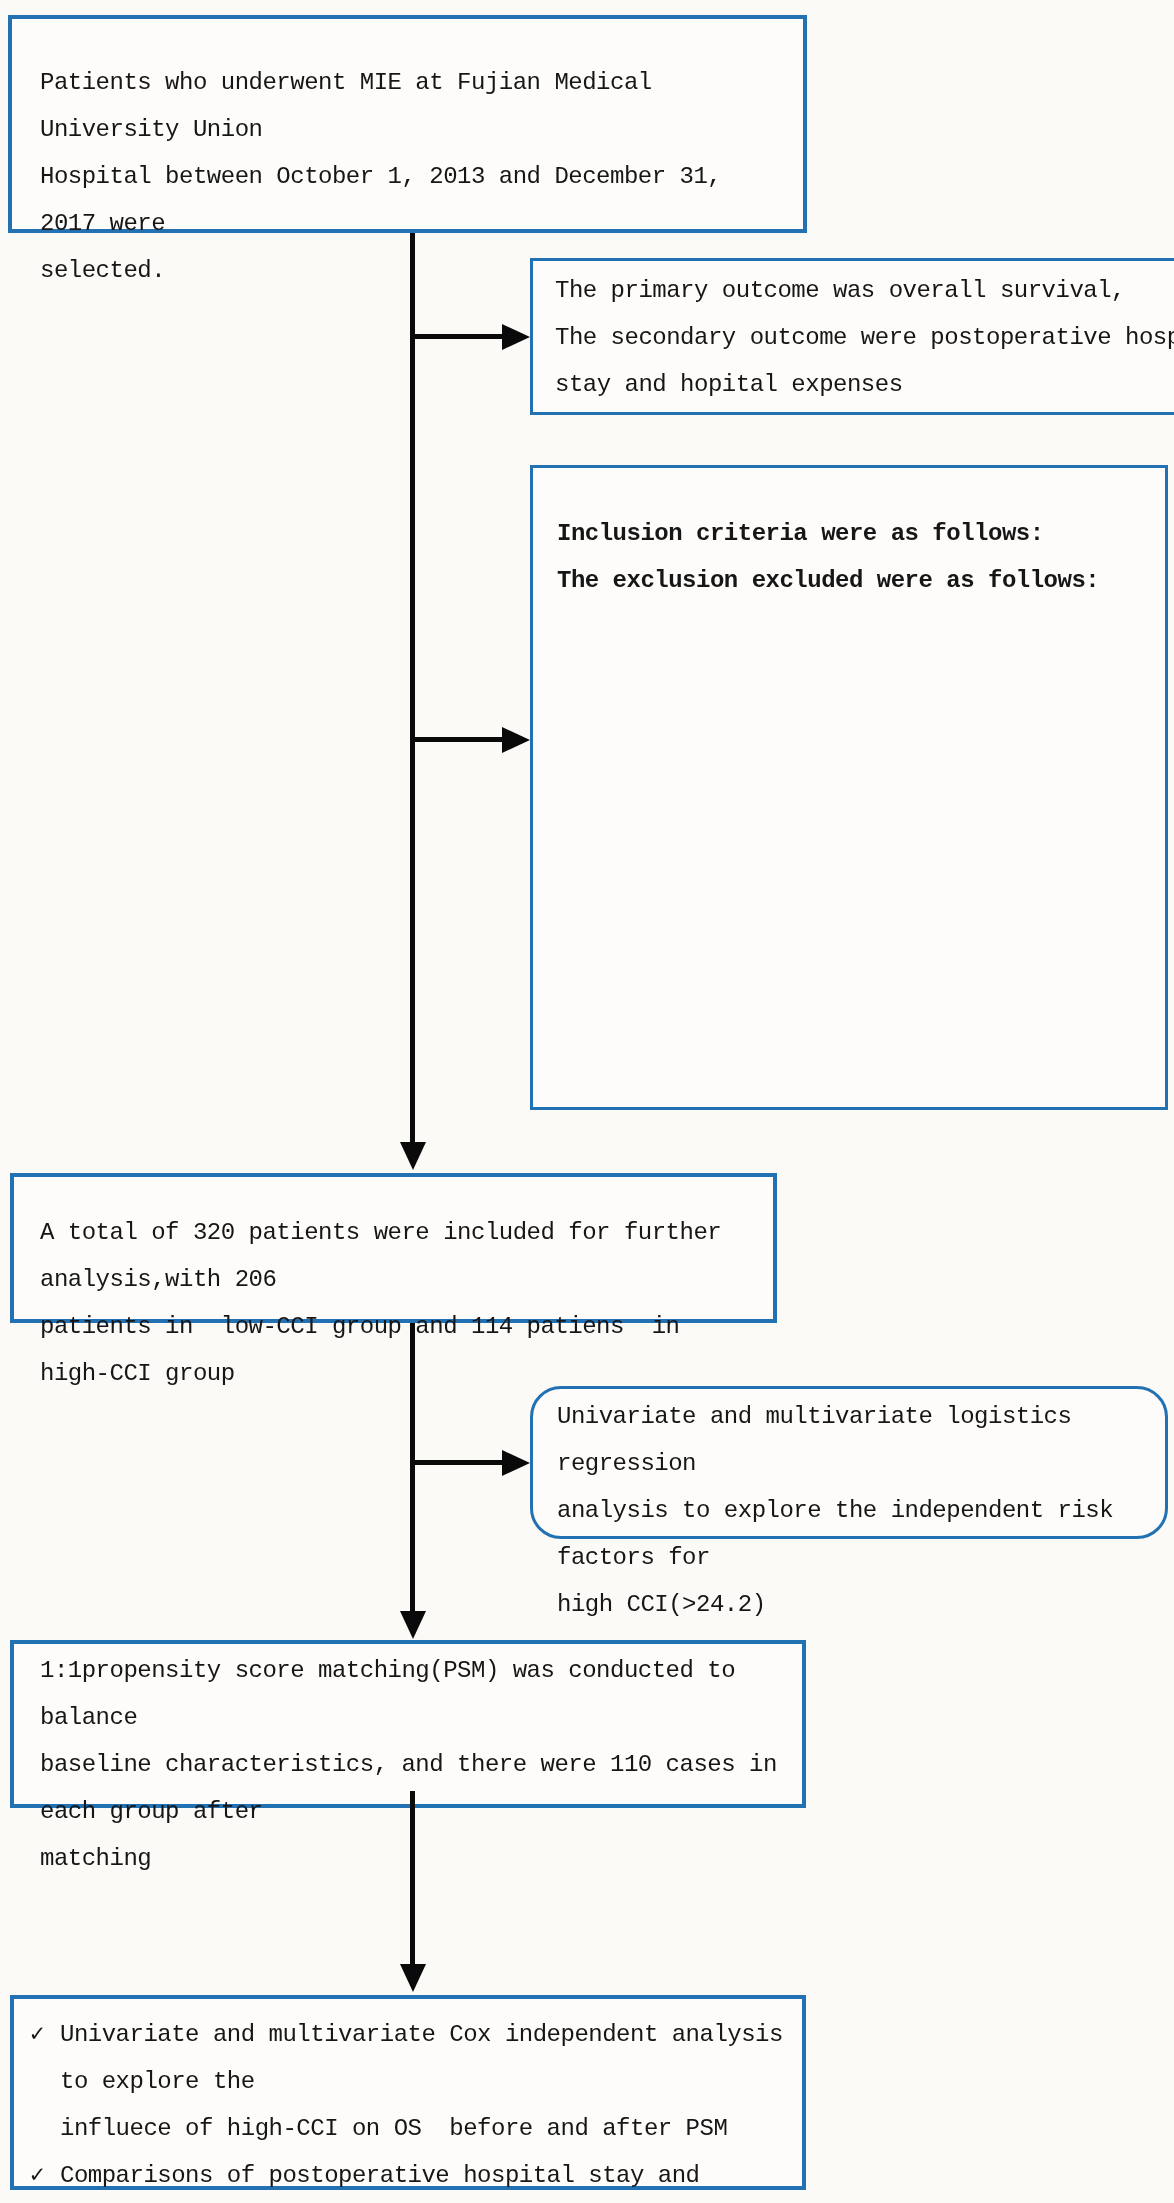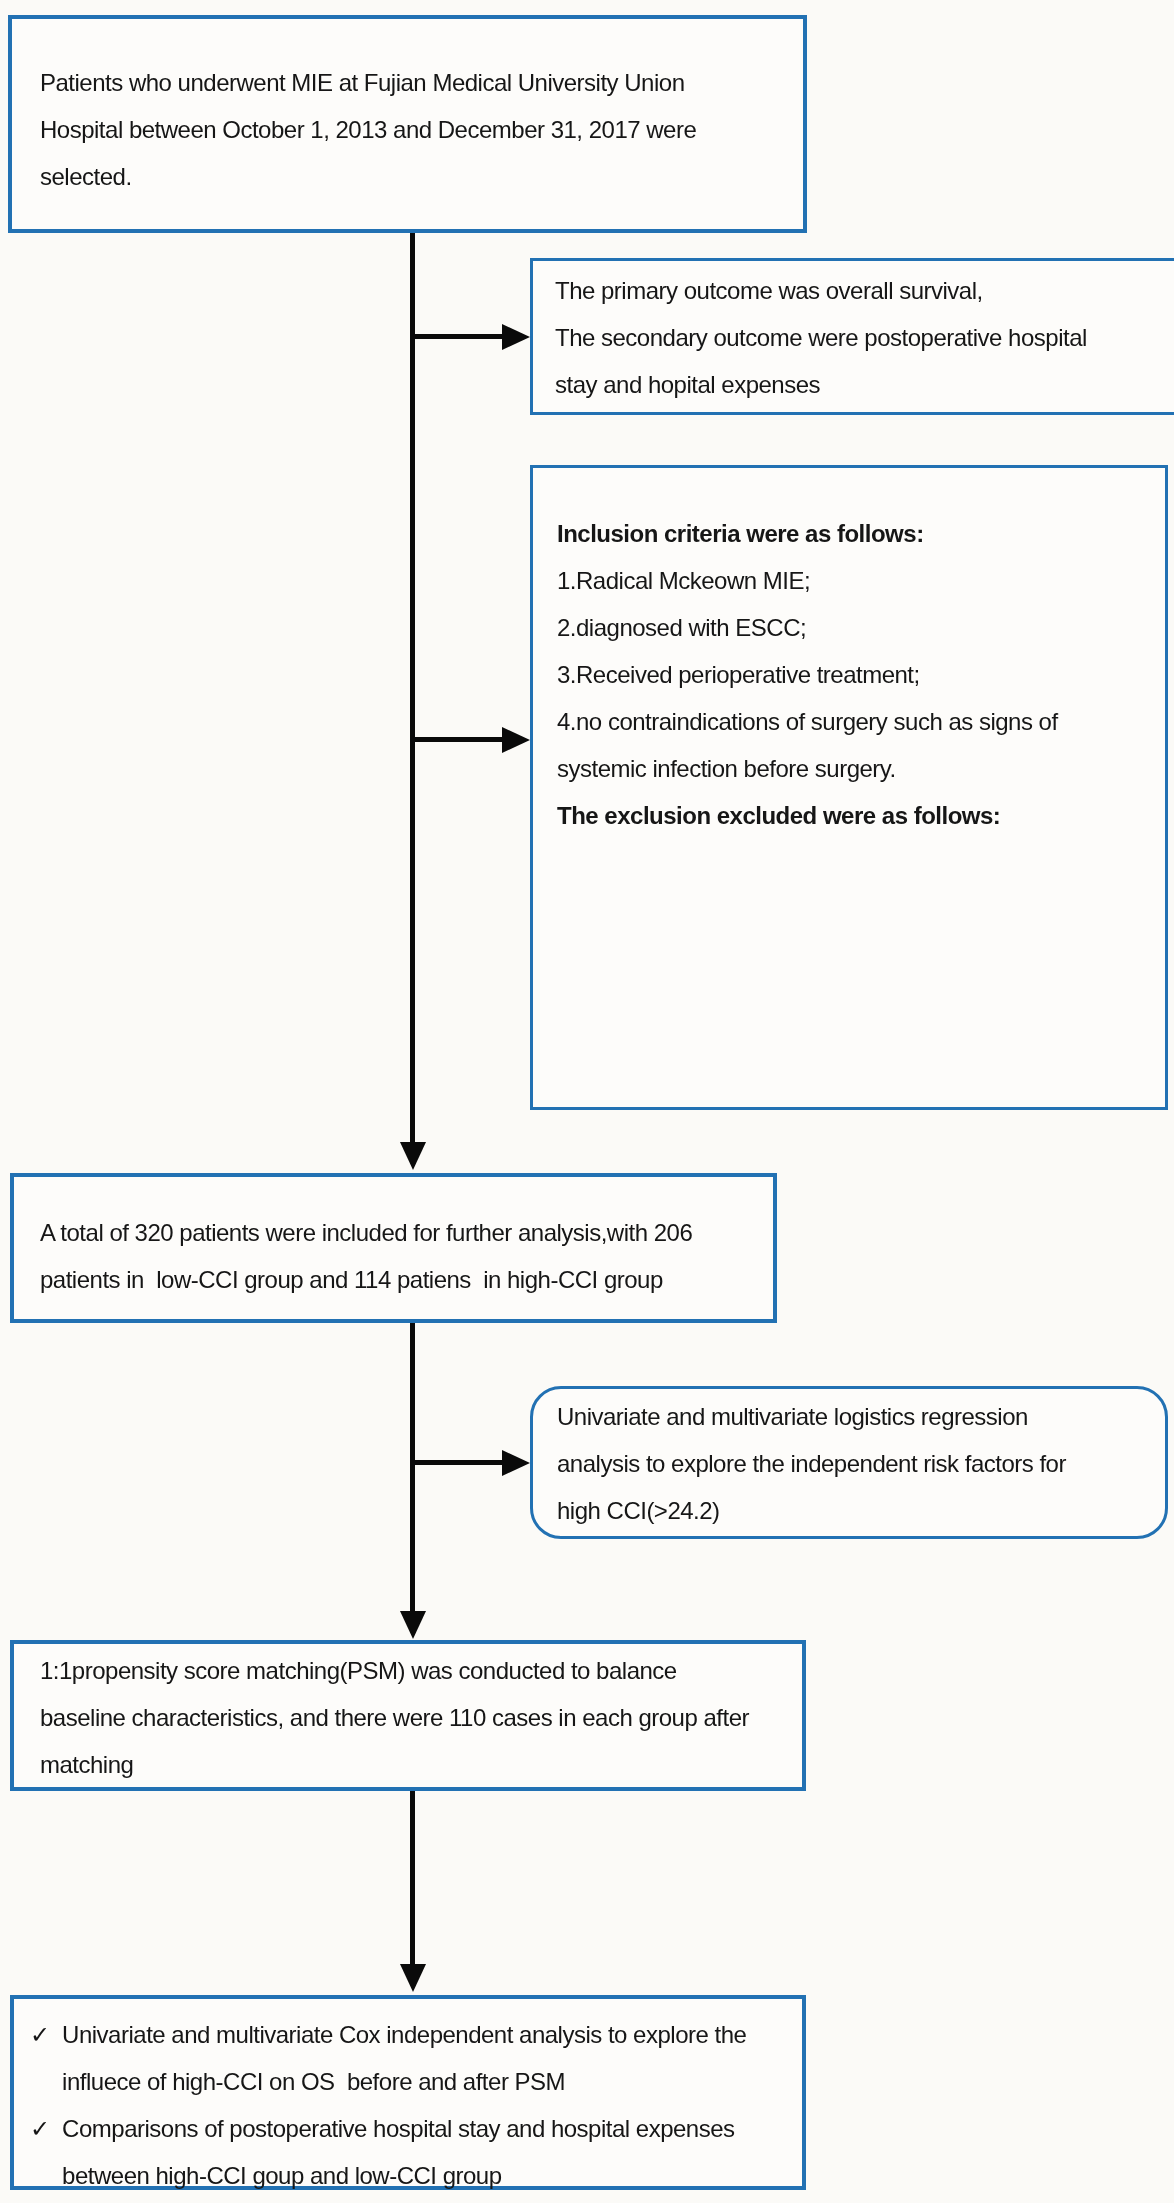--- a/index.html
+++ b/index.html
@@ -1,20 +1,20 @@
 <!DOCTYPE html>
 <html><head>
 <meta charset="utf-8">
 <style>
   html,body{margin:0;padding:0;background:#e8e8e8;}
   .canvas{
     position:relative;
     width:1174px;height:2203px;
     background:#fbfaf7;
-    font-family:Liberation Sans, sans-serif;
+    font-family:Liberation Mono, monospace;
     color:#161616;
     overflow:hidden;
   }
   .box{
     position:absolute;
     box-sizing:border-box;
     background:#fdfcfa;
     border:4px solid #2271b3;
   }
   .box.thin{border-width:3px;}
@@ -39,21 +39,21 @@
     border-top:13px solid transparent;
     border-bottom:13px solid transparent;
     border-left:28px solid #0a0a0a;
   }
   
   .b-selection{left:8px;top:15px;width:799px;height:218px;padding:40px 18px 0 28px;}
   .b-outcomes{left:530px;top:258px;width:764px;height:157px;padding:6px 12px 0 22px;}
   .b-criteria{left:530px;top:465px;width:638px;height:645px;padding:42px 12px 0 24px;}
   .b-cohort{left:10px;top:1173px;width:767px;height:150px;padding:32px 12px 0 26px;}
   .b-regression{left:530px;top:1386px;width:638px;height:153px;padding:4px 12px 0 24px;border-radius:31px;}
-  .b-psm{left:10px;top:1640px;width:796px;height:151px;padding:3px 12px 0 26px;}
+  .b-psm{left:10px;top:1640px;width:796px;height:168px;padding:3px 12px 0 26px;}
   .b-final{left:10px;top:1995px;width:796px;height:195px;padding:12px 10px 0 16px;}
   .check-item{display:flex;align-items:flex-start;}
   .check{
     flex:0 0 18px;
     margin-right:12px;
     font-size:24px;line-height:47px;
   }
 </style>
 </head>
 <body>
@@ -67,25 +67,20 @@
   </div>
 
   <div class="box thin b-outcomes">
     <div class="txt">The primary outcome was overall survival,
 The secondary outcome were postoperative hospital
 stay and hopital expenses</div>
   </div>
 
   <div class="box thin b-criteria">
     <div class="hdr">Inclusion criteria were as follows:</div>
-    <div class="txt">1.Radical Mckeown MIE;
-2.diagnosed with ESCC;
-3.Received perioperative treatment;
-4.no contraindications of surgery such as signs of
-systemic infection before surgery.</div>
     <div class="hdr">The exclusion excluded were as follows:</div>
   </div>
 
   <div class="box b-cohort">
     <div class="txt">A total of 320 patients were included for further analysis,with 206
 patients in  low-CCI group and 114 patiens  in high-CCI group</div>
   </div>
 
   <div class="box thin b-regression">
     <div class="txt">Univariate and multivariate logistics regression

